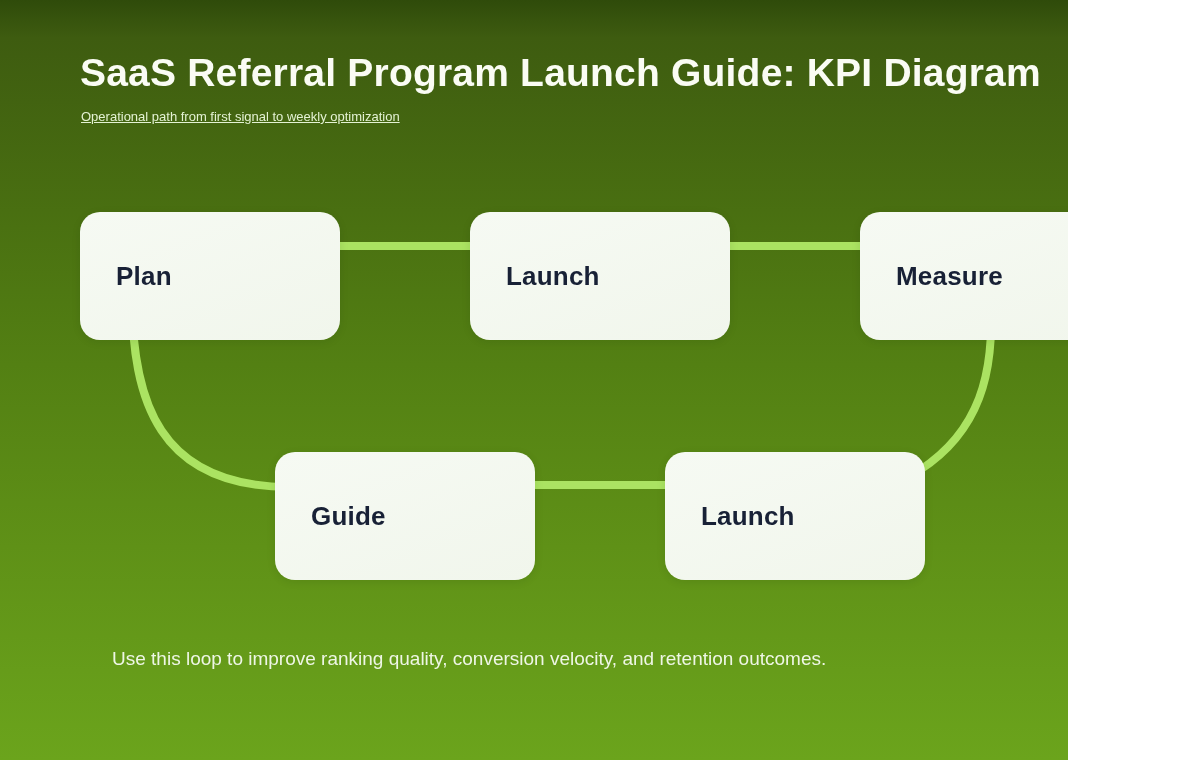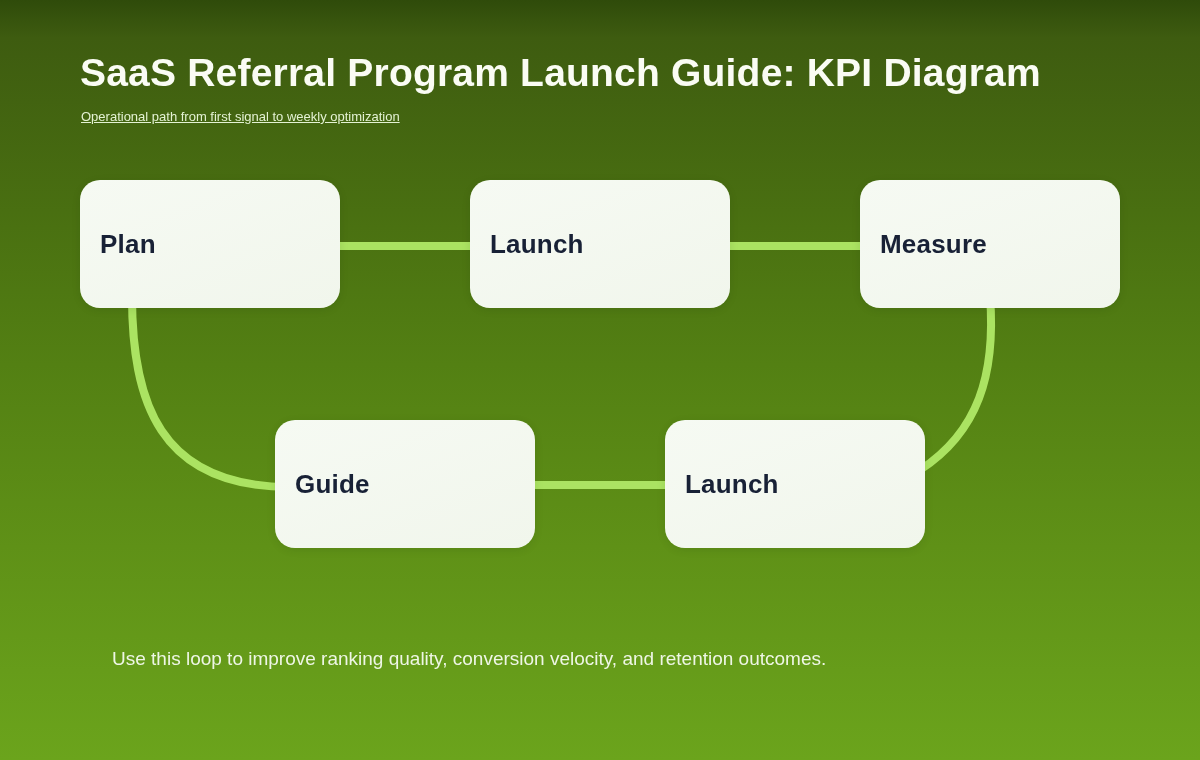--- a/index.html
+++ b/index.html
@@ -2,21 +2,21 @@
 <html><head>
 <meta charset="utf-8">
 <style>
   html, body {
     margin: 0;
     padding: 0;
     font-family: "Liberation Sans", sans-serif;
   }
   .canvas {
     position: relative;
-    width: 1200px;
+    width: 1068px;
     height: 760px;
     overflow: hidden;
     background: linear-gradient(180deg,
       #2f4b0a 0%,
       #3e5c10 5%,
       #4a7111 30%,
       #538013 48%,
       #5f9117 72%,
       #6ba41c 100%);
   }
@@ -53,22 +53,23 @@
   
   .node {
     position: absolute;
     width: 260px;
     height: 128px;
     background: linear-gradient(160deg, #f6faf3 0%, #f1f6ec 100%);
     border-radius: 20px;
     box-sizing: border-box;
     display: flex;
     align-items: center;
-    padding-left: 20px;
+    padding-left: 36px;
     box-shadow: 0 2px 8px rgba(20, 40, 5, 0.10);
+    margin-top: 32px;
   }
   .node span {
     font-size: 26px;
     font-weight: bold;
     color: #182136;
     letter-spacing: 0.2px;
   }
   .node-plan    { left: 80px;  top: 180px; }
   .node-launch  { left: 470px; top: 180px; }
   .node-measure { left: 860px; top: 180px; }

